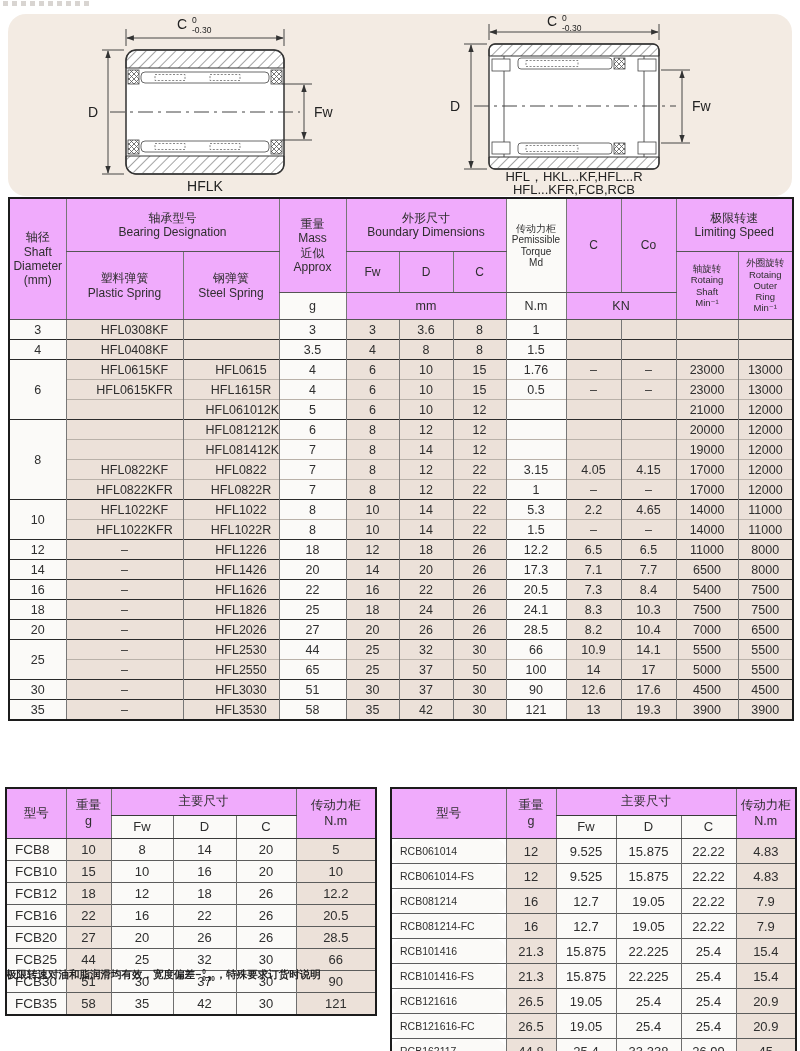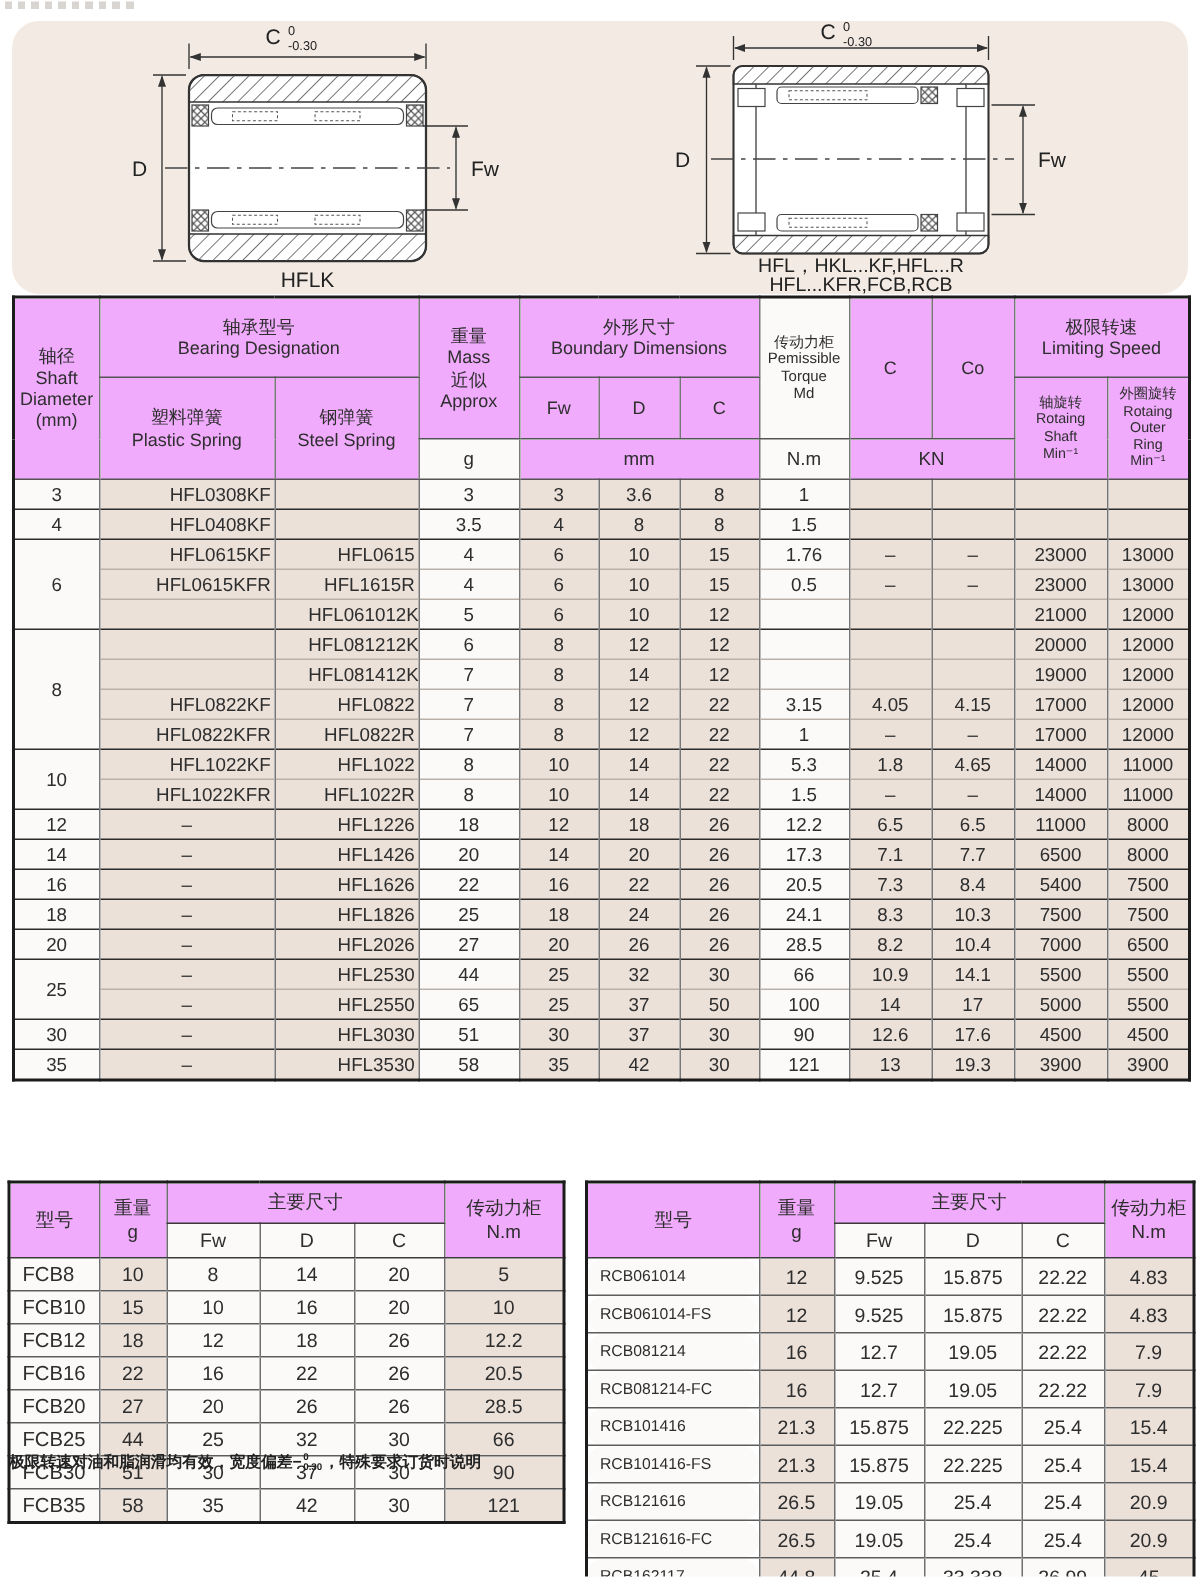--- a/index.html
+++ b/index.html
@@ -31,21 +31,21 @@
   .main-table th{border-left:1px solid #777;border-bottom:1px solid #555;
     font-weight:400;font-size:12px;line-height:1.2;white-space:pre-line;text-align:center;vertical-align:middle;padding:1px 0;}
   .main-table td{border-left:1px solid #777;border-top:1px solid #b9b1a9;
     font-size:12.5px;text-align:center;vertical-align:middle;height:19px;padding:0 2px;}
   .main-table tr.grp td{border-top:1.6px solid #2b2b2b;}
   .main-table .hr1 th{height:50px;}
   .main-table .hr2 th{height:38px;}
   .main-table .hr3 th{height:24px;font-size:12.5px;}
   .main-table th.h-xs{font-size:10px;line-height:1.15;}
   .main-table th.h-sm{font-size:9.5px;line-height:1.18;}
-  .main-table td.tl{text-align:right;padding-left:22px;}
+  .main-table td.tl{text-align:center;padding-left:22px;}
 
   
   .bt{position:absolute;border:2px solid #1c1c1c;margin-top:24px;}
   .bt th{border-left:1px solid #6e6e6e;border-bottom:1.2px solid #3a3a3a;
     font-weight:400;font-size:12.5px;line-height:1.25;white-space:pre-line;text-align:center;vertical-align:middle;}
   .bt td{border-left:1px solid #6e6e6e;border-top:1.2px solid #5c5c5c;
     font-size:13px;text-align:center;vertical-align:middle;}
   .fcb{left:5px;top:763px;width:370px;}
   .rcb{left:390px;top:763px;width:405px;}
   .fcb td{height:19px;}
@@ -350,21 +350,21 @@
       </tr>
       <tr class="grp">
         <td rowspan="2" class="cw">10</td>
         <td class="cb tl">HFL1022KF</td>
         <td class="cb tl">HFL1022</td>
         <td class="cw">8</td>
         <td class="cb">10</td>
         <td class="cb">14</td>
         <td class="cb">22</td>
         <td class="cw">5.3</td>
-        <td class="cb">1.8</td>
+        <td class="cb">2.2</td>
         <td class="cb">4.65</td>
         <td class="cb">14000</td>
         <td class="cb">11000</td>
       </tr>
       <tr>
         <td class="cb tl">HFL1022KFR</td>
         <td class="cb tl">HFL1022R</td>
         <td class="cw">8</td>
         <td class="cb">10</td>
         <td class="cb">14</td>

